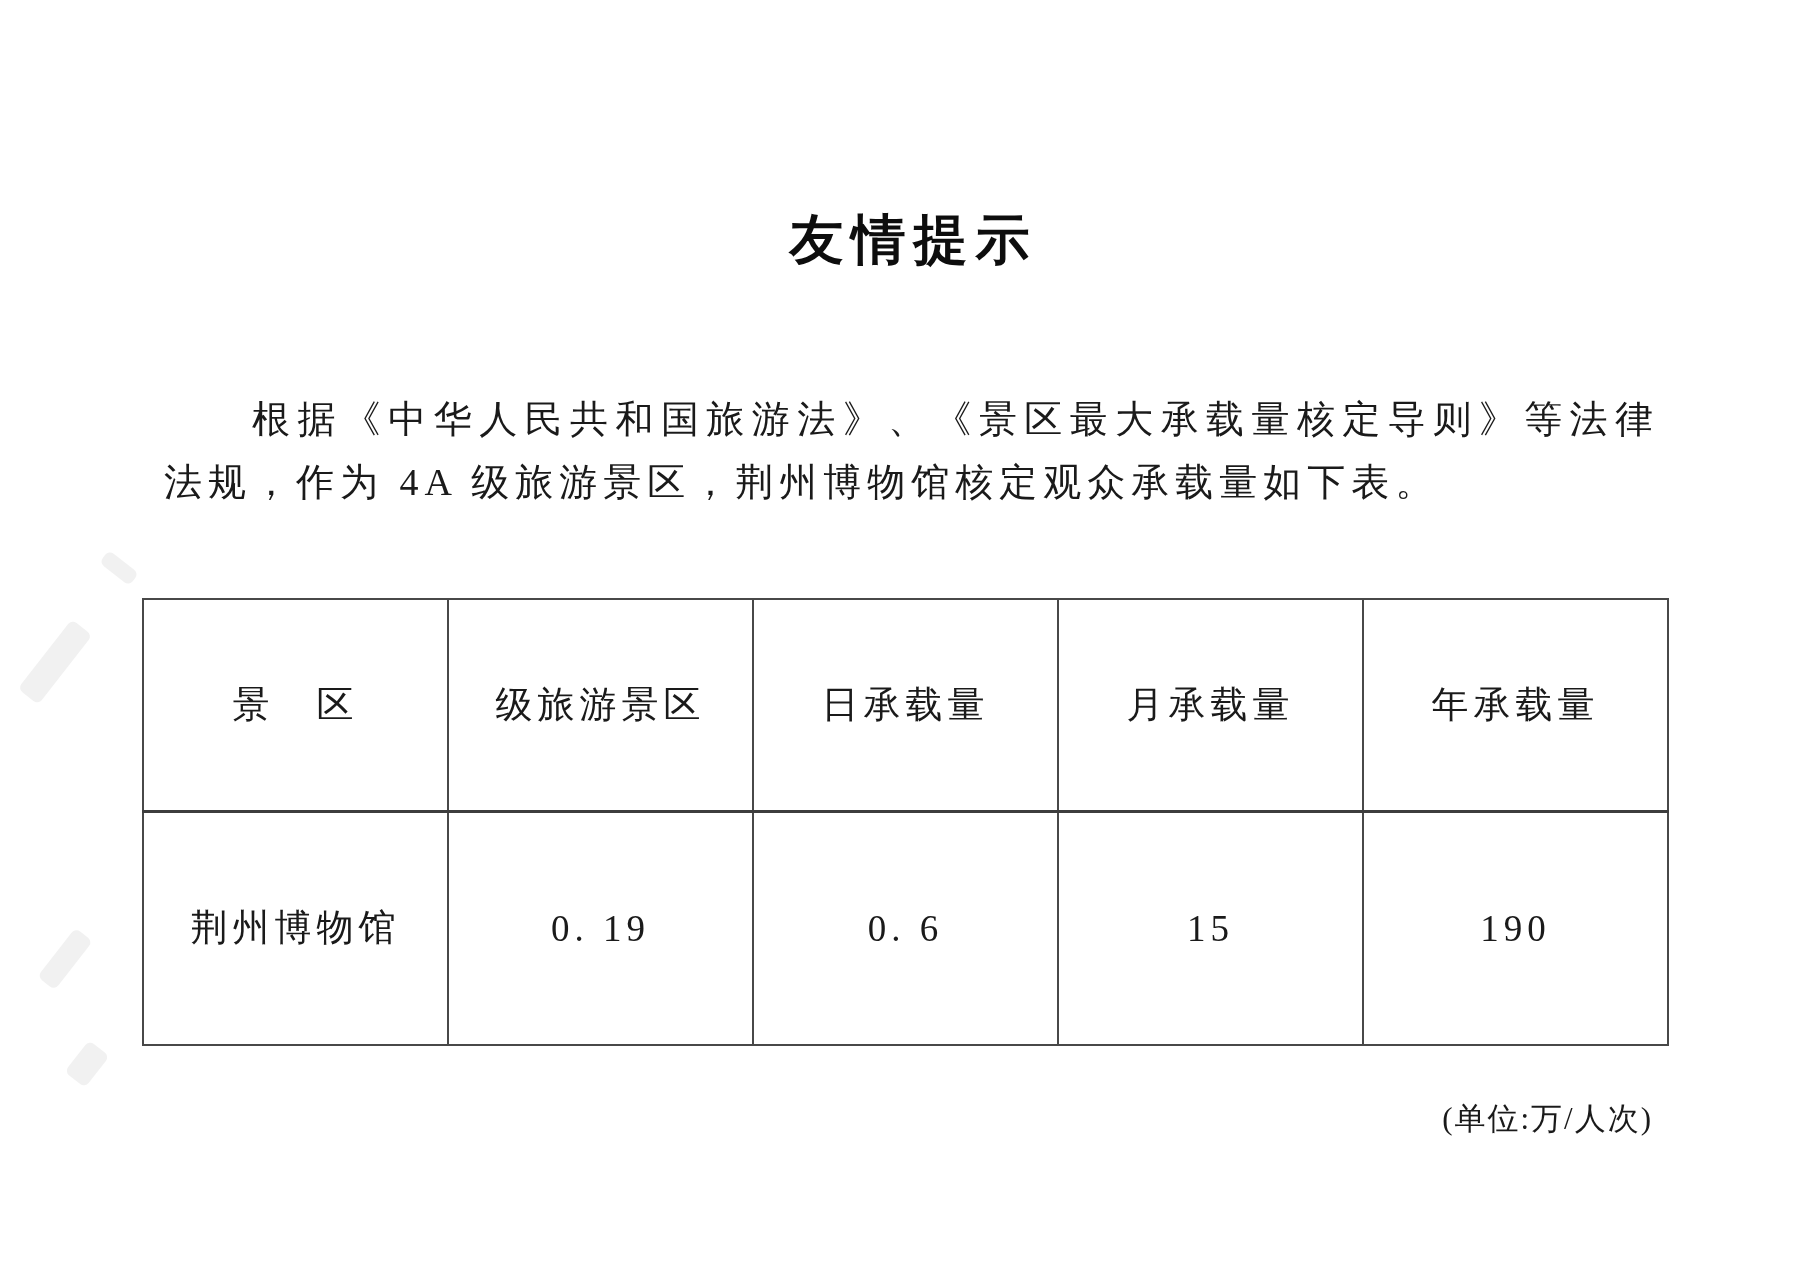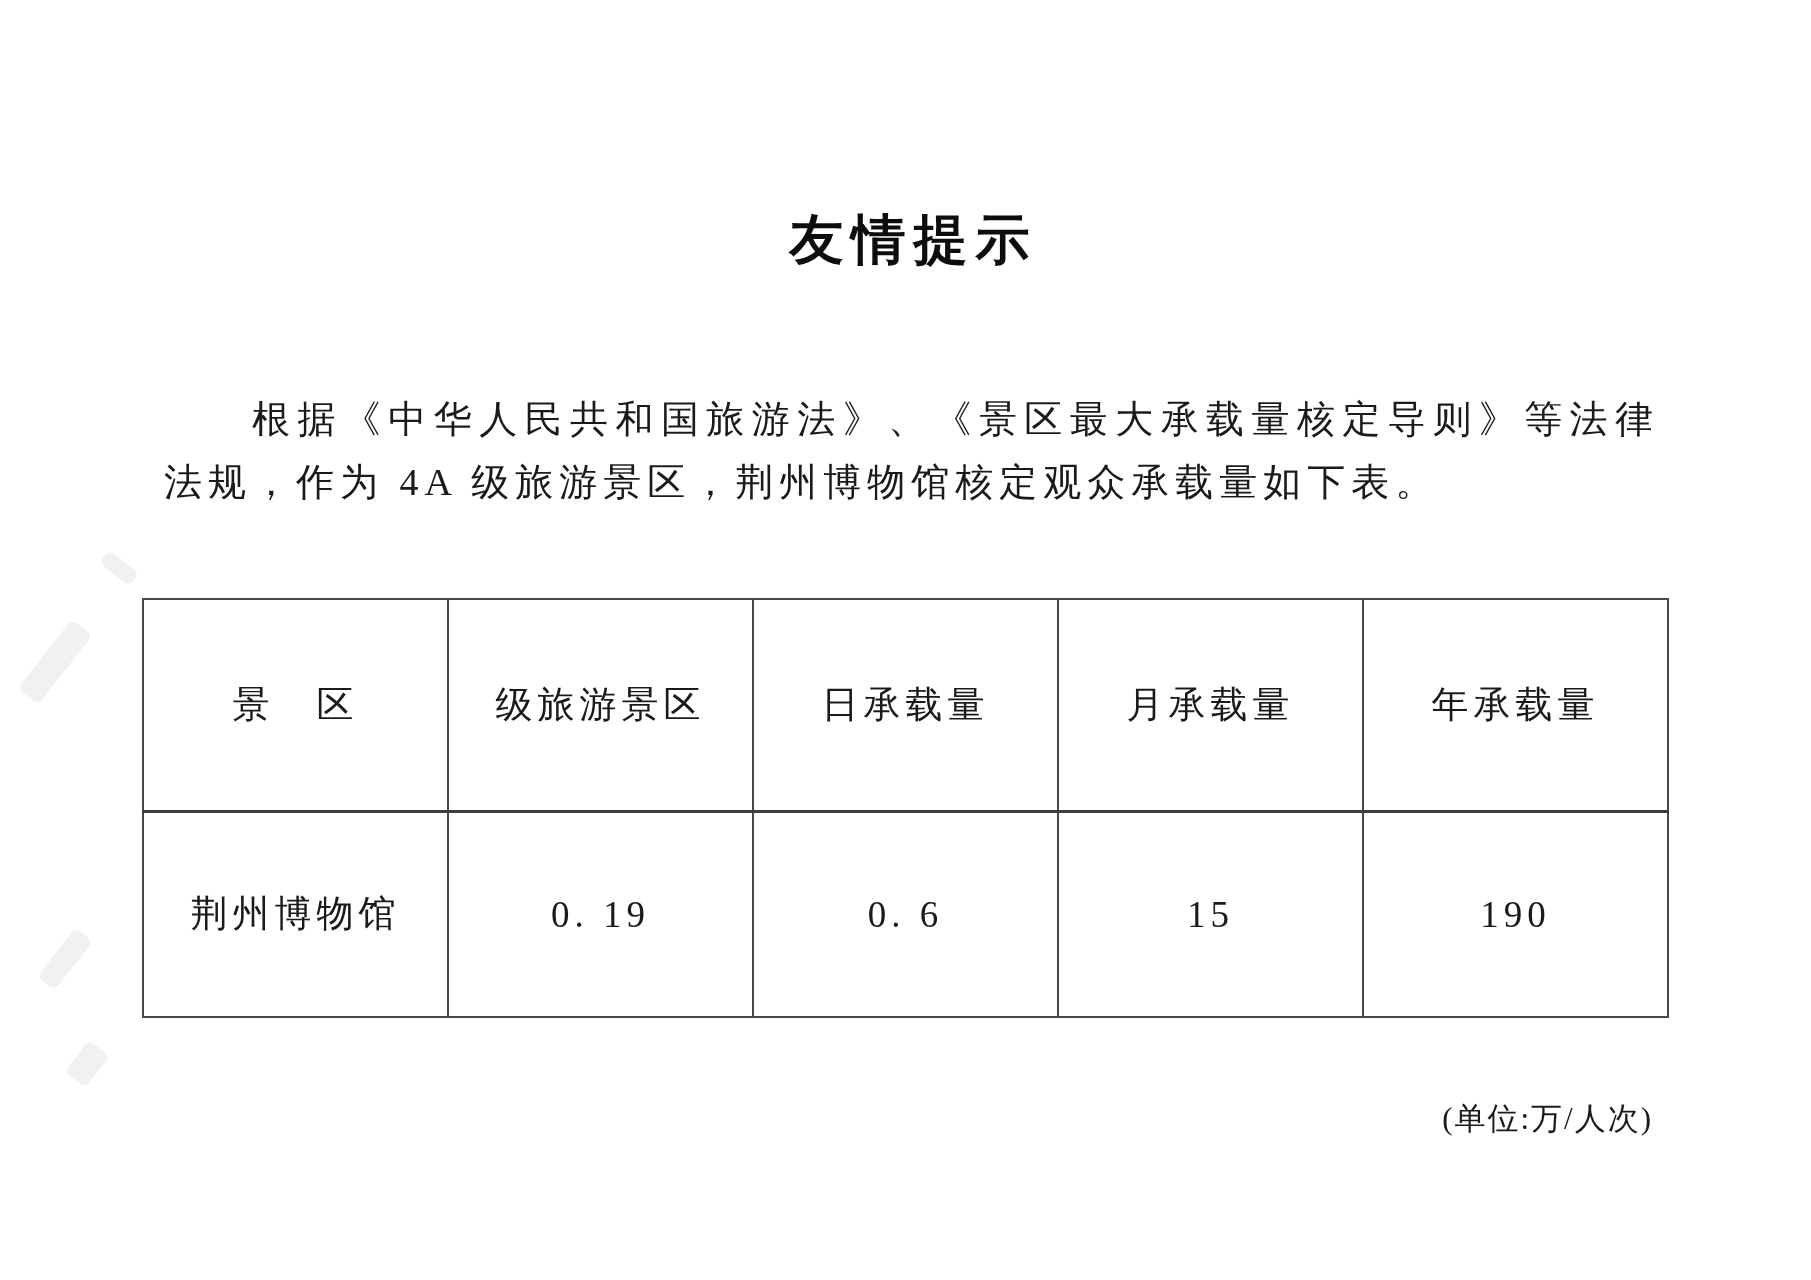--- a/index.html
+++ b/index.html
@@ -54,21 +54,21 @@
     border: 2px solid #484848;
     text-align: center;
     vertical-align: middle;
     font-weight: normal;
     font-size: 37px;
     letter-spacing: 5px;
     color: #1a1a1a;
     padding: 9px;
   }
   .capacity-table thead tr { height: 212px; }
-  .capacity-table tbody tr { height: 206px; }
+  .capacity-table tbody tr { height: 234px; }
   .capacity-table thead th { border-bottom: 3px solid #3d3d3d; }
   .unit-note {
     position: absolute;
     top: 1098px;
     right: 158px;
     font-size: 31px;
     letter-spacing: 2px;
     color: #1a1a1a;
   }
   

